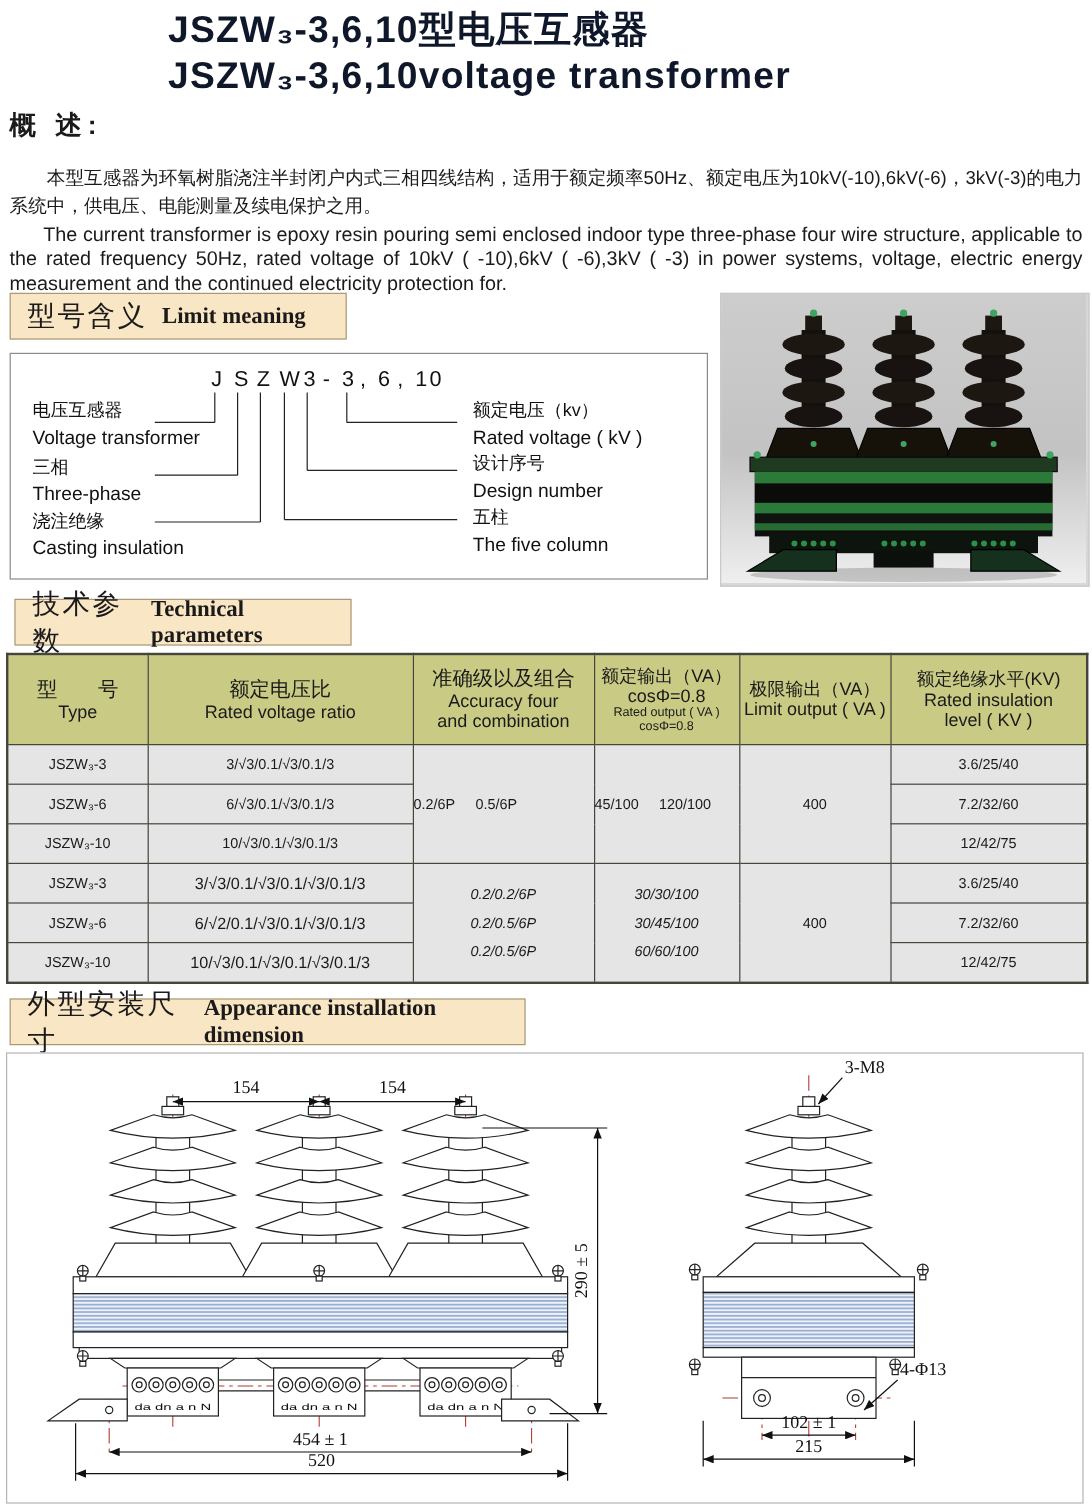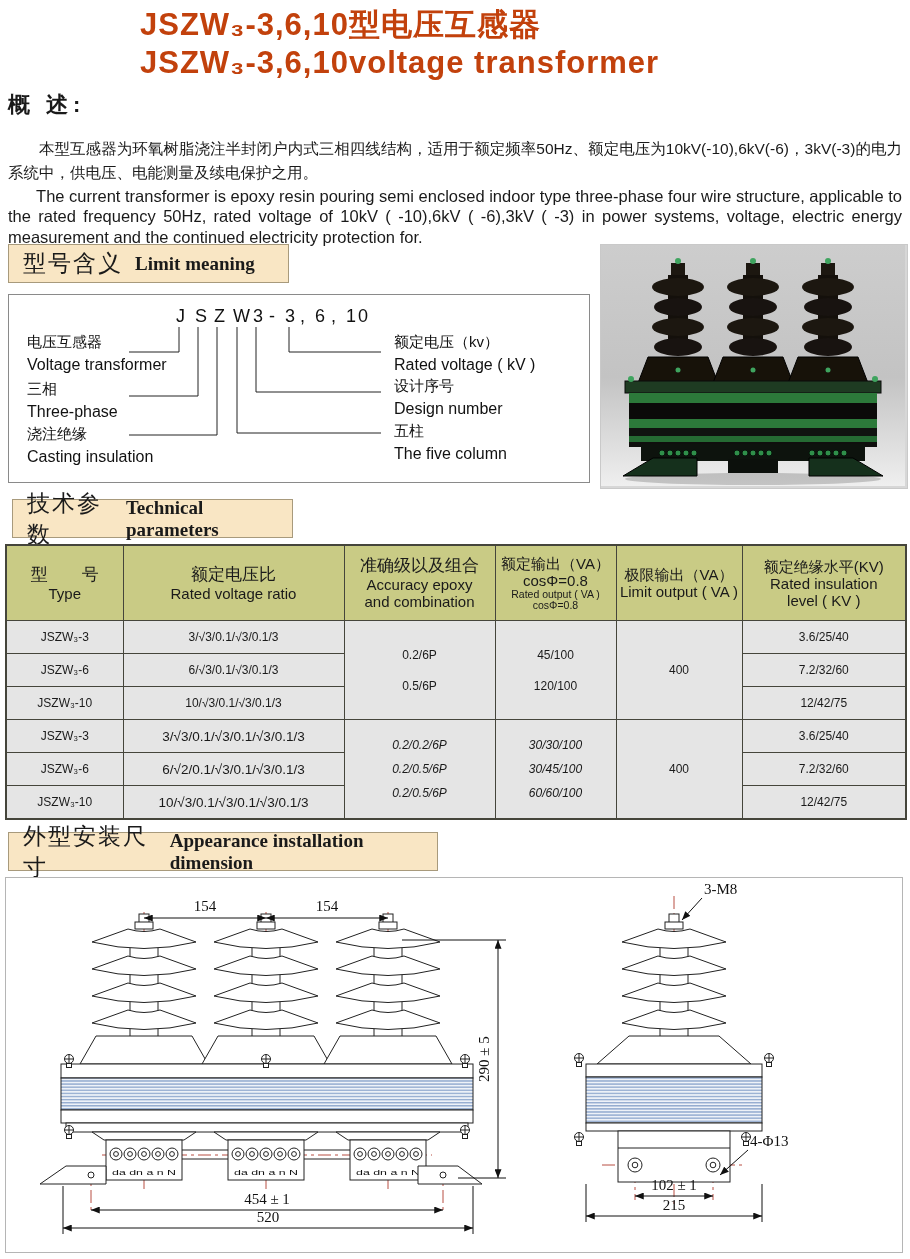--- a/index.html
+++ b/index.html
@@ -1,21 +1,21 @@
 <!DOCTYPE html>
 <html><head>
 <meta charset="utf-8">
 <style>
   html,body{margin:0;padding:0;background:#fff;}
   .page{position:relative;width:910px;height:1259px;background:#fff;overflow:hidden;
         font-family:"Liberation Sans","DejaVu Sans",sans-serif;color:#1a1a1a;}
 
   
   .title-block{position:absolute;left:140px;top:6px;}
-  .title-line{font-size:31px;line-height:38px;font-weight:bold;color:#c2410c;letter-spacing:1px;white-space:nowrap;}
+  .title-line{font-size:31px;line-height:38px;font-weight:bold;color:#0f172a;letter-spacing:1px;white-space:nowrap;}
 
   
   .ov-head{position:absolute;left:8px;top:90px;font-size:22px;font-weight:bold;letter-spacing:5px;}
   .para-cn{position:absolute;left:8px;top:121px;width:894px;font-size:15.5px;line-height:1.55;
            text-align:justify;text-indent:2em;}
   .para-en{position:absolute;left:8px;top:169px;width:894px;font-size:16.5px;line-height:1.26;
            text-align:justify;text-indent:1.7em;}
 
   
   .sec-head{position:absolute;height:39px;background:#f9e6c4;border:1px solid #a89a7c;
@@ -35,21 +35,21 @@
           background:#e5e5e5;border:2px solid #45453b;}
   .ttable th,.ttable td{border:1px solid #45453b;text-align:center;vertical-align:middle;padding:0;}
   .ttable thead th{background:#c9cb85;font-weight:normal;height:74px;}
   .ttable tbody td{height:32px;font-size:12px;}
   .h-cn{font-size:17px;line-height:20px;}
   .h-cn2{font-size:15px;line-height:17px;}
   .h-en{font-size:15px;line-height:17px;}
   .h-sm{font-size:10.5px;line-height:11.5px;}
   .c-ratio{font-size:15px;}
   .c-ratio.long{font-size:13.5px;}
-  .stack2{display:flex;flex-direction:column;gap:17px;}
+  .stack2{display:flex;flex-direction:row;gap:17px;}
   .stack3{display:flex;flex-direction:column;gap:10px;font-style:italic;}
 
   
   .draw-box{position:absolute;left:5px;top:877px;width:898px;height:376px;border:1px solid #b5b5b5;
             background:#fff;box-sizing:border-box;}
 
   
   .dg-code{font:18px "Liberation Sans","DejaVu Sans",sans-serif;fill:#111;}
   .dg-cn{font:15px "Liberation Sans","DejaVu Sans",sans-serif;fill:#111;}
   .dg-en{font:16px "Liberation Sans","DejaVu Sans",sans-serif;fill:#111;}
@@ -229,21 +229,21 @@
         <th>
           <div class="h-cn">型　　号</div>
           <div class="h-en">Type</div>
         </th>
         <th>
           <div class="h-cn">额定电压比</div>
           <div class="h-en">Rated voltage ratio</div>
         </th>
         <th>
           <div class="h-cn">准确级以及组合</div>
-          <div class="h-en">Accuracy epoxy</div>
+          <div class="h-en">Accuracy four</div>
           <div class="h-en">and combination</div>
         </th>
         <th>
           <div class="h-cn2">额定输出（VA）</div>
           <div class="h-cn2">cosΦ=0.8</div>
           <div class="h-sm">Rated output ( VA )</div>
           <div class="h-sm">cosΦ=0.8</div>
         </th>
         <th>
           <div class="h-cn2">极限输出（VA）</div>

